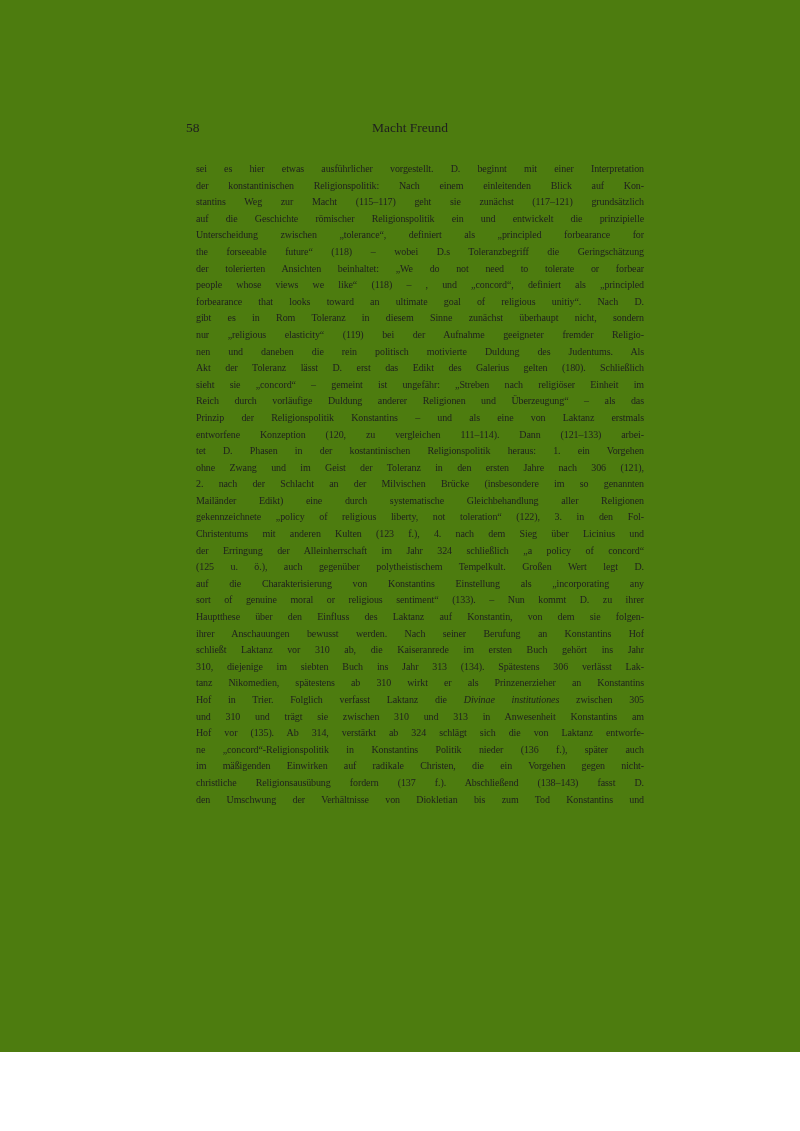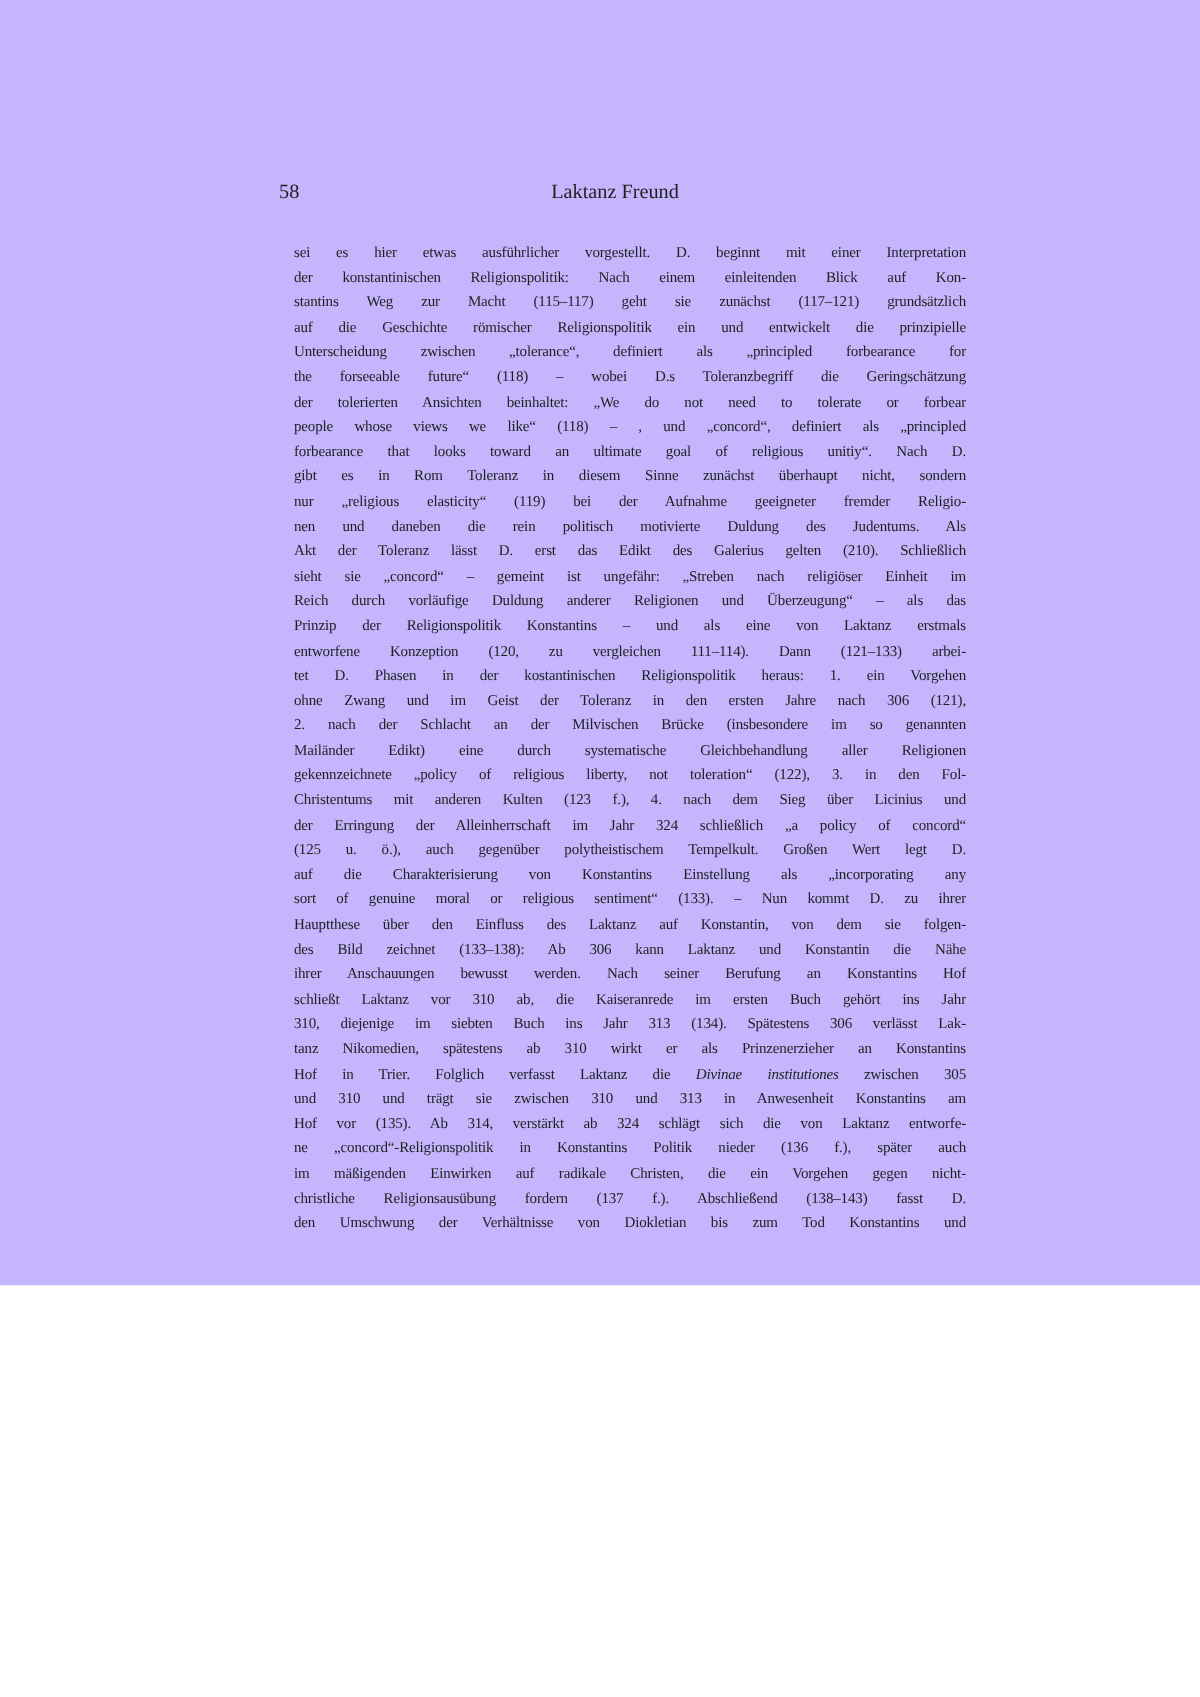--- a/index.html
+++ b/index.html
@@ -3,22 +3,22 @@
 <meta charset="utf-8">
 <style>
   html, body {
     margin: 0;
     padding: 0;
     background: #ffffff;
   }
   .page {
     position: relative;
     width: 800px;
-    height: 857px;
-    background: #c4b5fd;
+    height: 1052px;
+    background: #4d7c0f;
     font-family: "Liberation Serif", "DejaVu Serif", serif;
     color: #1f1f1f;
     overflow: hidden;
   }
   .running-header {
     position: absolute;
     top: 119px;
     left: 186px;
     width: 448px;
     height: 18px;
@@ -53,52 +53,51 @@
   .it {
     font-style: italic;
   }
 </style>
 </head>
 <body>
 
 <div class="page">
   <div class="running-header">
     <span class="page-num">58</span>
-    <span class="head-title">Laktanz Freund</span>
+    <span class="head-title">Macht Freund</span>
   </div>
   <div class="text-block">
       <div class="line"><span>sei es hier etwas ausführlicher vorgestellt. D. beginnt mit einer Interpretation</span></div>
       <div class="line"><span>der konstantinischen Religionspolitik: Nach einem einleitenden Blick auf Kon-</span></div>
       <div class="line"><span>stantins Weg zur Macht (115–117) geht sie zunächst (117–121) grundsätzlich</span></div>
       <div class="line"><span>auf die Geschichte römischer Religionspolitik ein und entwickelt die prinzipielle</span></div>
       <div class="line"><span>Unterscheidung zwischen „tolerance“, definiert als „principled forbearance for</span></div>
       <div class="line"><span>the forseeable future“ (118) – wobei D.s Toleranzbegriff die Geringschätzung</span></div>
       <div class="line"><span>der tolerierten Ansichten beinhaltet: „We do not need to tolerate or forbear</span></div>
       <div class="line"><span>people whose views we like“ (118) – , und „concord“, definiert als „principled</span></div>
       <div class="line"><span>forbearance that looks toward an ultimate goal of religious unitiy“. Nach D.</span></div>
       <div class="line"><span>gibt es in Rom Toleranz in diesem Sinne zunächst überhaupt nicht, sondern</span></div>
       <div class="line"><span>nur „religious elasticity“ (119) bei der Aufnahme geeigneter fremder Religio-</span></div>
       <div class="line"><span>nen und daneben die rein politisch motivierte Duldung des Judentums. Als</span></div>
-      <div class="line"><span>Akt der Toleranz lässt D. erst das Edikt des Galerius gelten (210). Schließlich</span></div>
+      <div class="line"><span>Akt der Toleranz lässt D. erst das Edikt des Galerius gelten (180). Schließlich</span></div>
       <div class="line"><span>sieht sie „concord“ – gemeint ist ungefähr: „Streben nach religiöser Einheit im</span></div>
       <div class="line"><span>Reich durch vorläufige Duldung anderer Religionen und Überzeugung“ – als das</span></div>
       <div class="line"><span>Prinzip der Religionspolitik Konstantins – und als eine von Laktanz erstmals</span></div>
       <div class="line"><span>entworfene Konzeption (120, zu vergleichen 111–114). Dann (121–133) arbei-</span></div>
       <div class="line"><span>tet D. Phasen in der kostantinischen Religionspolitik heraus: 1. ein Vorgehen</span></div>
       <div class="line"><span>ohne Zwang und im Geist der Toleranz in den ersten Jahre nach 306 (121),</span></div>
       <div class="line"><span>2. nach der Schlacht an der Milvischen Brücke (insbesondere im so genannten</span></div>
       <div class="line"><span>Mailänder Edikt) eine durch systematische Gleichbehandlung aller Religionen</span></div>
       <div class="line"><span>gekennzeichnete „policy of religious liberty, not toleration“ (122), 3. in den Fol-</span></div>
       <div class="line"><span>Christentums mit anderen Kulten (123 f.), 4. nach dem Sieg über Licinius und</span></div>
       <div class="line"><span>der Erringung der Alleinherrschaft im Jahr 324 schließlich „a policy of concord“</span></div>
       <div class="line"><span>(125 u. ö.), auch gegenüber polytheistischem Tempelkult. Großen Wert legt D.</span></div>
       <div class="line"><span>auf die Charakterisierung von Konstantins Einstellung als „incorporating any</span></div>
       <div class="line"><span>sort of genuine moral or religious sentiment“ (133). – Nun kommt D. zu ihrer</span></div>
       <div class="line"><span>Hauptthese über den Einfluss des Laktanz auf Konstantin, von dem sie folgen-</span></div>
-      <div class="line"><span>des Bild zeichnet (133–138): Ab 306 kann Laktanz und Konstantin die Nähe</span></div>
       <div class="line"><span>ihrer Anschauungen bewusst werden. Nach seiner Berufung an Konstantins Hof</span></div>
       <div class="line"><span>schließt Laktanz vor 310 ab, die Kaiseranrede im ersten Buch gehört ins Jahr</span></div>
       <div class="line"><span>310, diejenige im siebten Buch ins Jahr 313 (134). Spätestens 306 verlässt Lak-</span></div>
       <div class="line"><span>tanz Nikomedien, spätestens ab 310 wirkt er als Prinzenerzieher an Konstantins</span></div>
       <div class="line"><span>Hof in Trier. Folglich verfasst Laktanz die </span><span class="it">Divinae institutiones</span><span> zwischen 305</span></div>
       <div class="line"><span>und 310 und trägt sie zwischen 310 und 313 in Anwesenheit Konstantins am</span></div>
       <div class="line"><span>Hof vor (135). Ab 314, verstärkt ab 324 schlägt sich die von Laktanz entworfe-</span></div>
       <div class="line"><span>ne „concord“-Religionspolitik in Konstantins Politik nieder (136 f.), später auch</span></div>
       <div class="line"><span>im mäßigenden Einwirken auf radikale Christen, die ein Vorgehen gegen nicht-</span></div>
       <div class="line"><span>christliche Religionsausübung fordern (137 f.). Abschließend (138–143) fasst D.</span></div>

